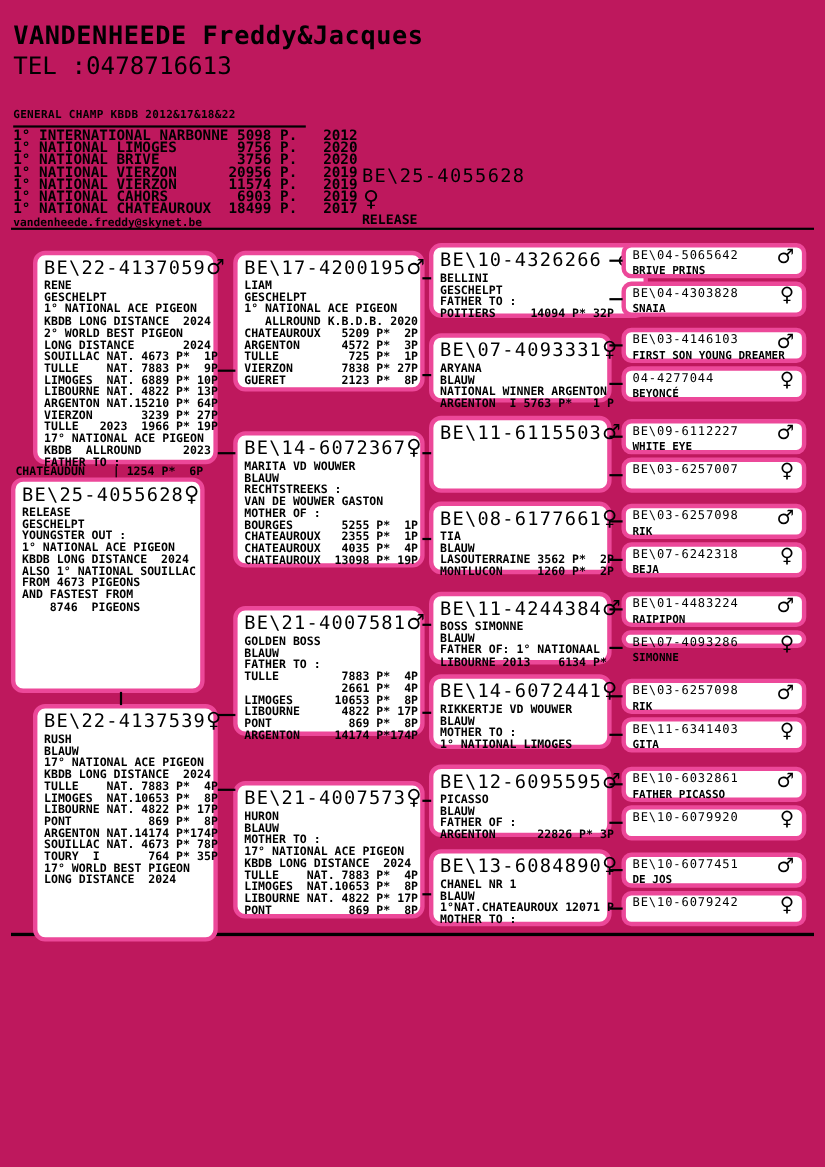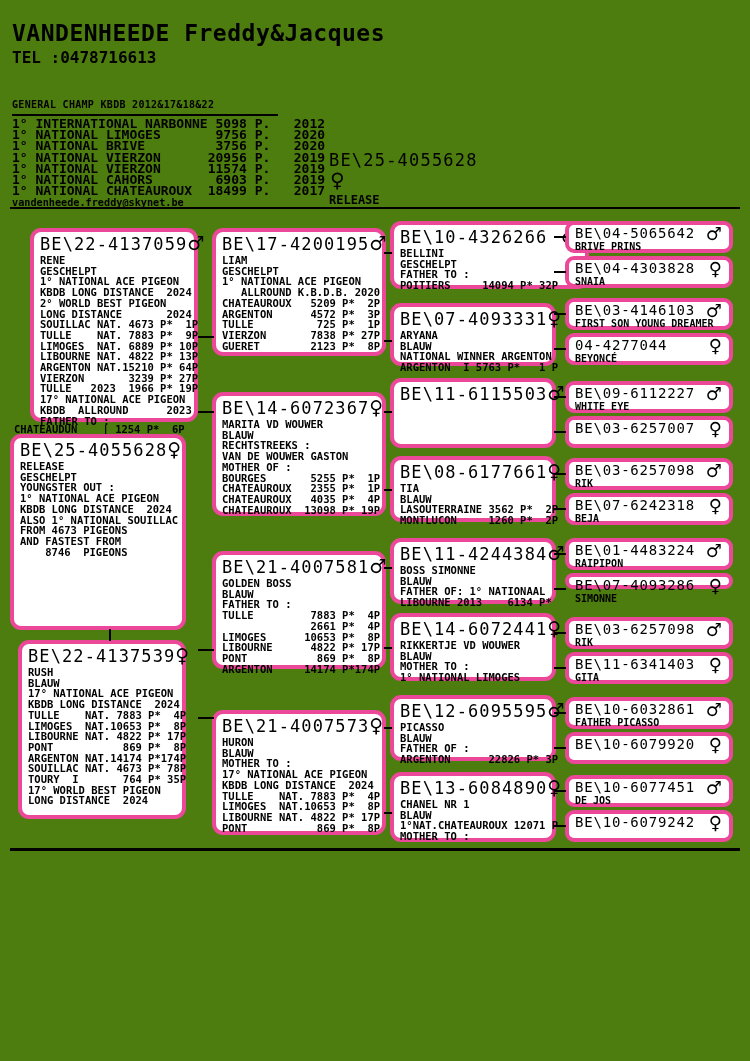--- a/index.html
+++ b/index.html
@@ -1,23 +1,23 @@
 <!DOCTYPE html>
 <html><head>
 <meta charset="utf-8">
 <style>
   * { margin:0; padding:0; box-sizing:border-box; }
   html,body { background:#fff; }
   .page {
-    position:relative; width:750px; height:1061px; background:#4d7c0f;
+    position:relative; width:750px; height:1061px; background:#be185d;
     font-family:"DejaVu Sans Mono","Liberation Mono",monospace; color:#000;
     overflow:hidden;
   }
   .owner-name { position:absolute; left:12px; top:20px; font-size:23px; letter-spacing:.5px; font-weight:bold; white-space:nowrap; }
-  .owner-tel  { position:absolute; left:12px; top:48px; font-size:16px; white-space:nowrap;font-weight:bold; }
+  .owner-tel  { position:absolute; left:12px; top:48px; font-size:22px; white-space:nowrap; }
   .owner-loc  { position:absolute; left:12px; top:71px; font-size:20px; white-space:nowrap; }
   .champ-title{ position:absolute; left:12px; top:99px; font-size:10px; font-weight:bold; letter-spacing:.3px; white-space:nowrap; }
   .champ-underline { position:absolute; left:12px; top:114px; width:266px; height:2px; background:#000; }
   .results { position:absolute; left:12px; top:118px; font-size:13px; line-height:11.2px; white-space:pre; font-weight:bold; font-family:inherit; }
   .email { position:absolute; left:12px; top:197px; font-size:10.2px; font-weight:bold; white-space:nowrap; }
 
   .subject-ring { position:absolute; left:329px; top:150px; font-size:17px; letter-spacing:1.2px; white-space:nowrap; }
   .subject-sex  { position:absolute; left:330px; top:168px; font-family:"DejaVu Sans",sans-serif; font-size:20px; font-weight:bold; }
   .subject-name { position:absolute; left:329px; top:193px; font-size:12px; font-weight:bold; white-space:nowrap; }
 
@@ -25,21 +25,21 @@
   .rule-top { left:10px; top:207px; width:730px; height:2px; }
   .rule-bottom { left:10px; top:848px; width:730px; height:3px; }
 
   .pbox { position:absolute; border:4px solid #ec4899; border-radius:11px; background:#fff; padding:2px 3px 0 6px; }
   .ring-row { display:flex; justify-content:space-between; align-items:flex-start; height:21px; }
   .ring { font-size:17px; letter-spacing:1.1px; white-space:nowrap; }
   .sex { font-family:"DejaVu Sans",sans-serif; font-size:19px; font-weight:bold; line-height:18px; margin-right:4px; }
   .pbody { font-family:inherit; font-size:10.5px; line-height:10.7px; white-space:pre; font-weight:bold; }
   .pbox.small { border-radius:9px; padding-top:0; }
   .pbox.small .ring-row { height:17px; }
-  .pbox.small .ring { font-size:14px; letter-spacing:.8px; }
+  .pbox.small .ring { font-size:11px; letter-spacing:.8px; }
   .pbox.small .sex { font-size:18px; line-height:17px; }
   .pbox.small .pbody { font-size:10px; line-height:10px; }
 
   .chateaudun { position:absolute; left:14px; top:423px; font-size:10.5px; font-weight:bold; white-space:pre; }
   .conn { position:absolute; background:#000; }
 </style>
 </head>
 <body>
 
 <div class="page">
@@ -97,21 +97,21 @@
 GESCHELPT
 YOUNGSTER OUT :
 1° NATIONAL ACE PIGEON
 KBDB LONG DISTANCE  2024
 ALSO 1° NATIONAL SOUILLAC
 FROM 4673 PIGEONS
 AND FASTEST FROM
     8746  PIGEONS</pre>
   </div>
 
-  <div class="pbox" style="left:18px;top:640px;width:168px;height:179px">
+  <div class="pbox" style="left:30px;top:640px;width:168px;height:216px">
     <div class="ring-row">
         <span class="ring">BE\22-4137539</span>
         <span class="sex">♀</span>
       </div>
     <pre class="pbody">RUSH
 BLAUW
 17° NATIONAL ACE PIGEON
 KBDB LONG DISTANCE  2024
 TULLE    NAT. 7883 P*  4P
 LIMOGES  NAT.10653 P*  8P

